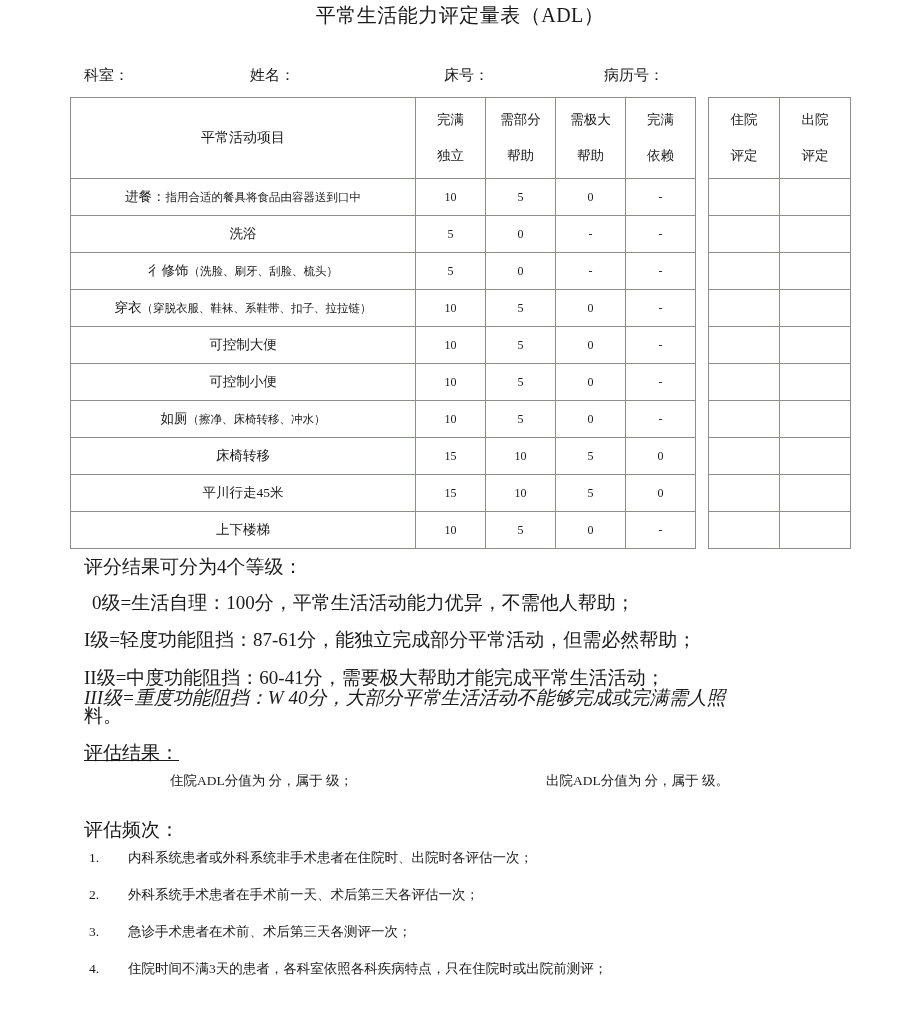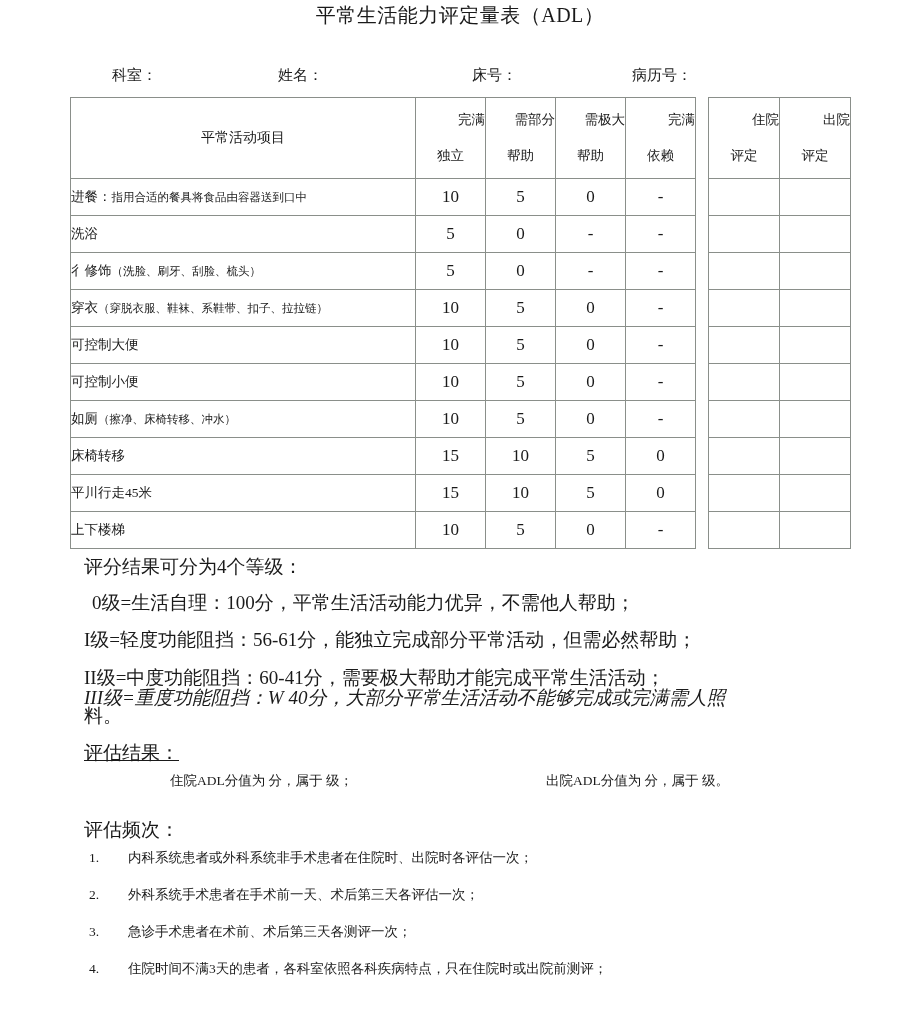--- a/index.html
+++ b/index.html
@@ -35,21 +35,20 @@
   }
 
   
   .info-row {
     position: absolute;
     top: 66px;
     left: 84px;
     width: 760px;
     height: 22px;
     font-size: 15px;
-    margin-left: 28px;
   }
   .info-row .field {
     position: absolute;
     white-space: nowrap;
   }
   .info-row .f0 { left: 0px; }
   .info-row .f1 { left: 166px; }
   .info-row .f2 { left: 360px; }
   .info-row .f3 { left: 520px; }
 
@@ -98,36 +97,36 @@
     text-align: center;
     height: 80px;
     font-size: 14px;
   }
   .hdr-stack {
     text-align: center;
     height: 80px;
     line-height: 1.05;
     font-size: 13.5px;
   }
-  .hdr-stack .l1 { display: block; margin-bottom: 22px; text-align: right; }
+  .hdr-stack .l1 { display: block; margin-bottom: 22px; }
   .hdr-stack .l2 { display: block; }
 
   .row-label {
     height: 36px;
     padding-left: 10px;
     font-size: 13.5px;
     white-space: nowrap;
-    text-align: left;
+    text-align: center;
   }
   .row-label .main { font-size: 13.5px; }
   .row-label .note { font-size: 11.5px; }
   .cell-score {
     text-align: center;
     height: 36px;
-    font-size: 17px;
+    font-size: 12px;
   }
   .cell-blank { height: 36px; }
 
   
   .body-text {
     position: absolute;
     left: 84px;
     font-size: 19px;
     line-height: 1.45;
     white-space: nowrap;
@@ -331,21 +330,21 @@
           <td class="cell-score">-</td>
           <td class="gap"></td>
           <td class="cell-blank cell-score"></td>
           <td class="cell-blank cell-score"></td>
         </tr>
       </tbody>
   </table>
 
   <div class="body-text p-grade-intro">评分结果可分为4个等级：</div>
   <div class="body-text p-g0">0级=生活自理：100分，平常生活活动能力优异，不需他人帮助；</div>
-  <div class="body-text p-g1">I级=轻度功能阻挡：56-61分，能独立完成部分平常活动，但需必然帮助；</div>
+  <div class="body-text p-g1">I级=轻度功能阻挡：87-61分，能独立完成部分平常活动，但需必然帮助；</div>
   <div class="body-text p-g2">II级=中度功能阻挡：60-41分，需要极大帮助才能完成平常生活活动；</div>
   <div class="body-text p-g3">III级=重度功能阻挡：W 40分，大部分平常生活活动不能够完成或完满需人照</div>
   <div class="body-text p-g3b">料。</div>
 
   <div class="body-text p-result-title">评估结果：</div>
   <div class="result-line">
     <span class="in">住院ADL分值为 分，属于 级；</span>
     <span class="out">出院ADL分值为 分，属于 级。</span>
   </div>
 

